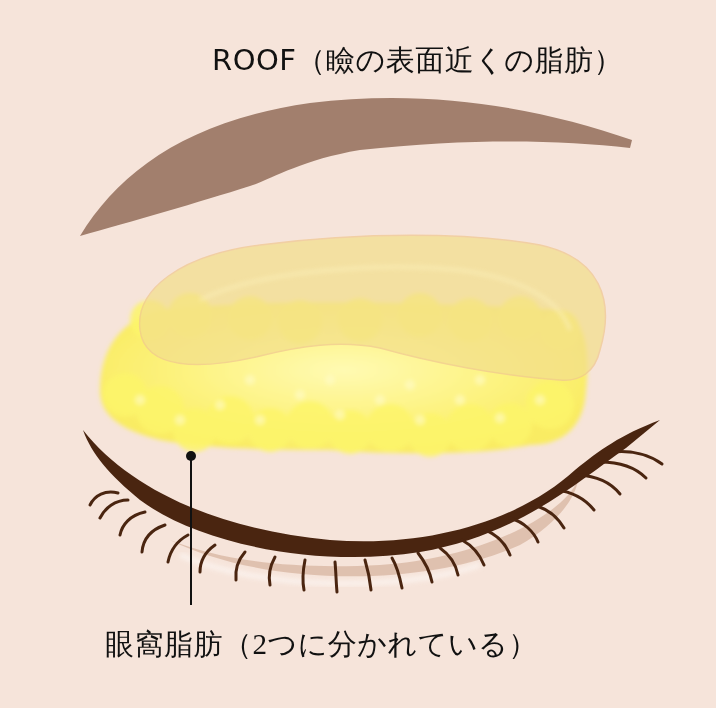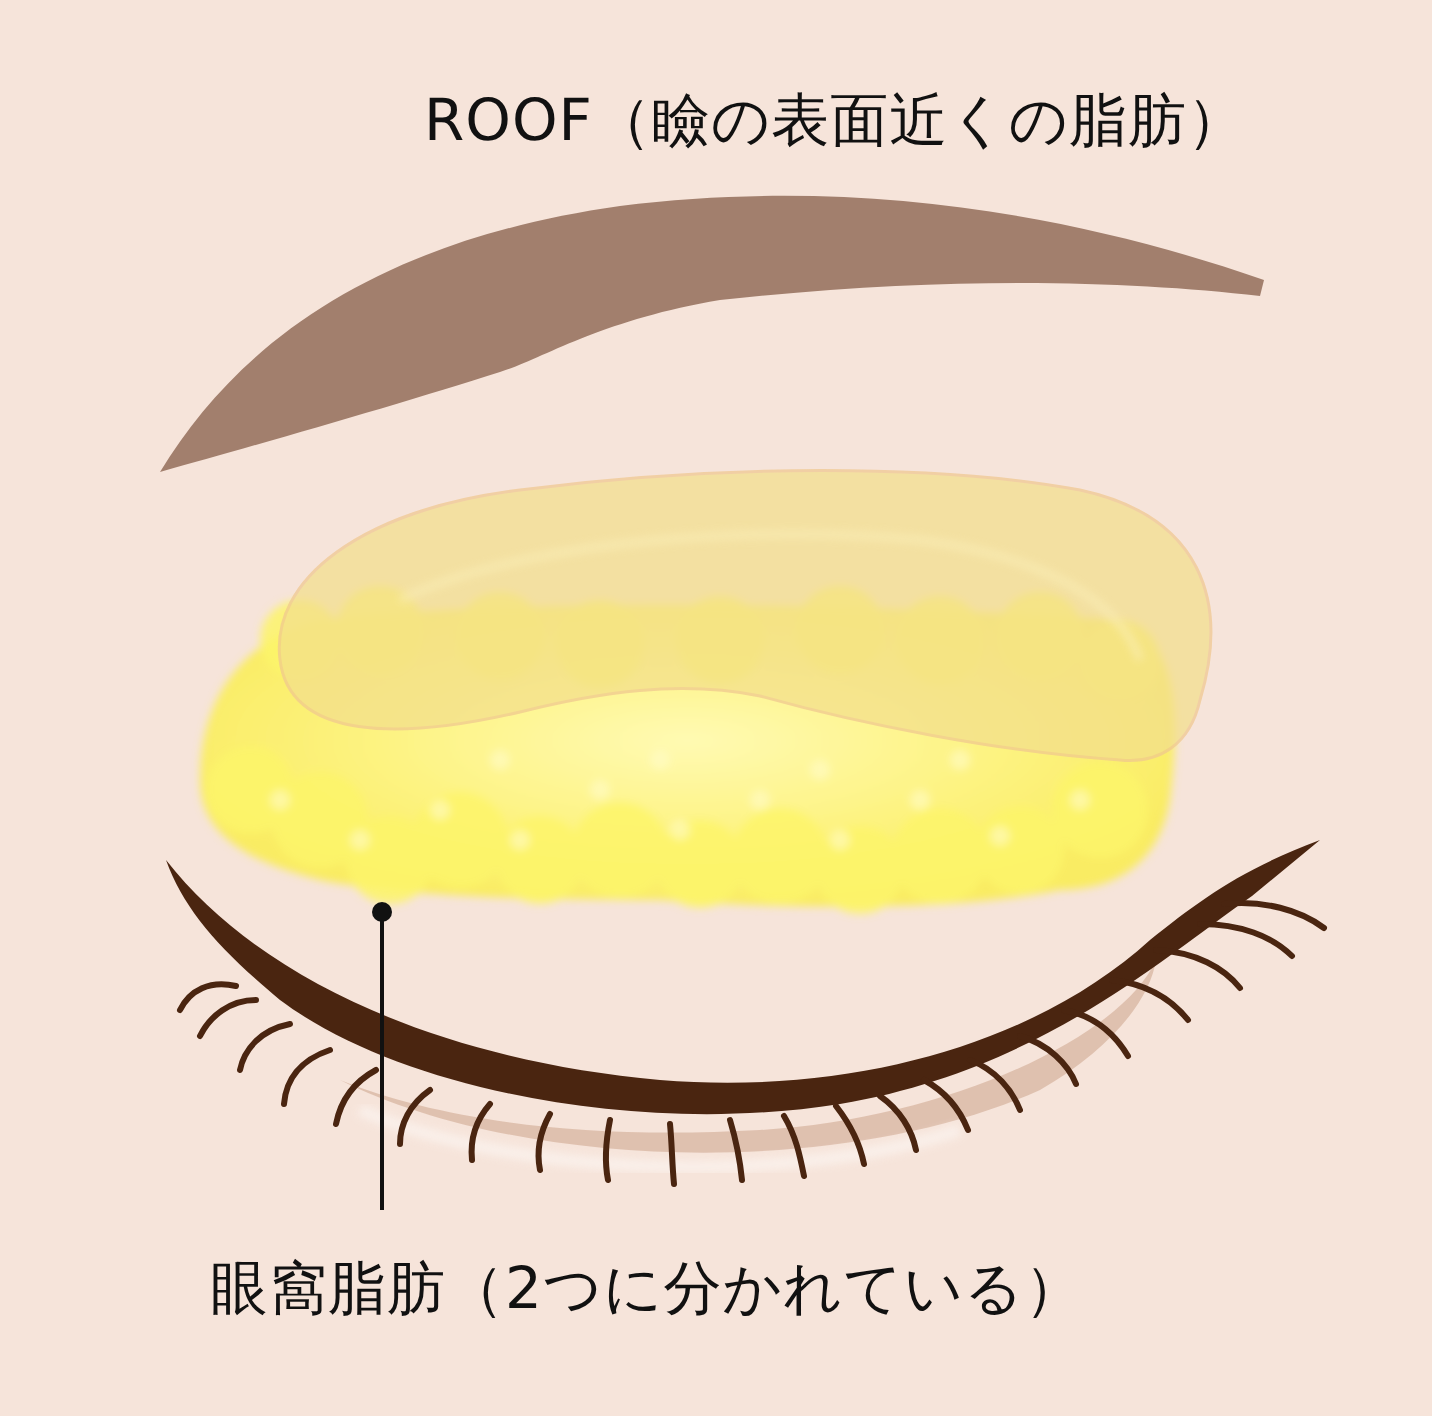--- a/index.html
+++ b/index.html
@@ -8,21 +8,21 @@
       background: #f6e4da;
       font-family: "DejaVu Sans", "Liberation Sans", sans-serif;
       position: relative;
     }
     .canvas { position: absolute; left: 0; top: 0; width: 716px; height: 708px; }
     .label {
       position: absolute; color: #111; font-size: 29px; letter-spacing: 0.5px;
       white-space: nowrap; line-height: 1;
     }
     .label-top { left: 212px; top: 46px; }
-    .label-bottom { left: 105px; top: 630px; }
+    .label-bottom { left: 105px; top: 630px; font-family: Liberation Serif, serif; }
   </style>
 </head>
 <body>
 
 <svg class="canvas" viewBox="0 0 716 708" xmlns="http://www.w3.org/2000/svg">
   <defs>
     <filter id="blur2" x="-10%" y="-10%" width="120%" height="120%">
       <feGaussianBlur stdDeviation="2"></feGaussianBlur>
     </filter>
     <filter id="blur4" x="-10%" y="-10%" width="120%" height="120%">

